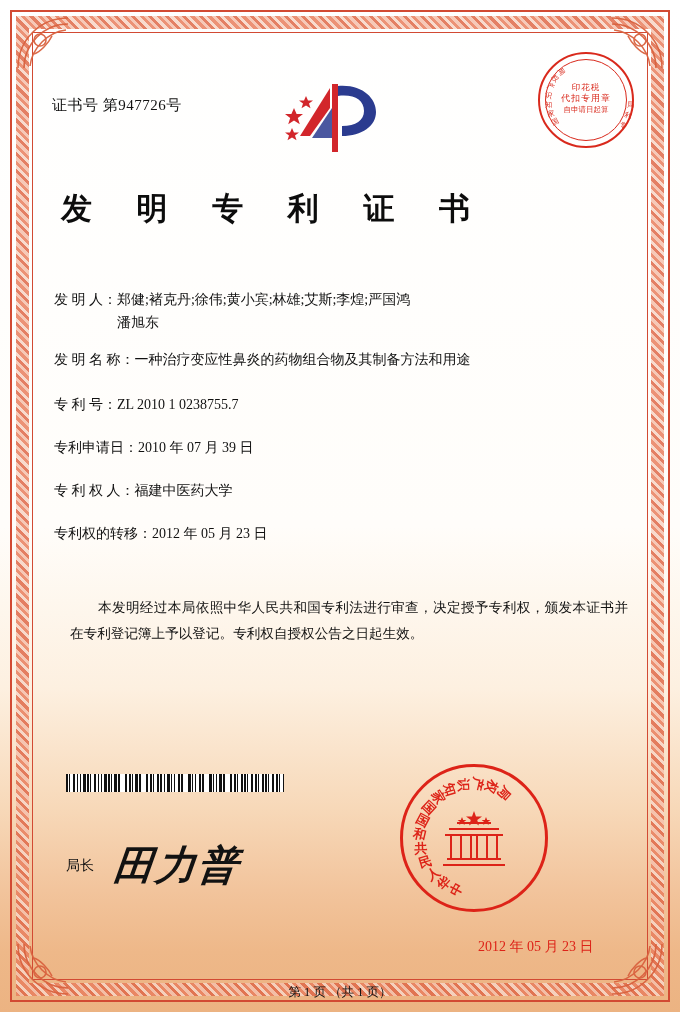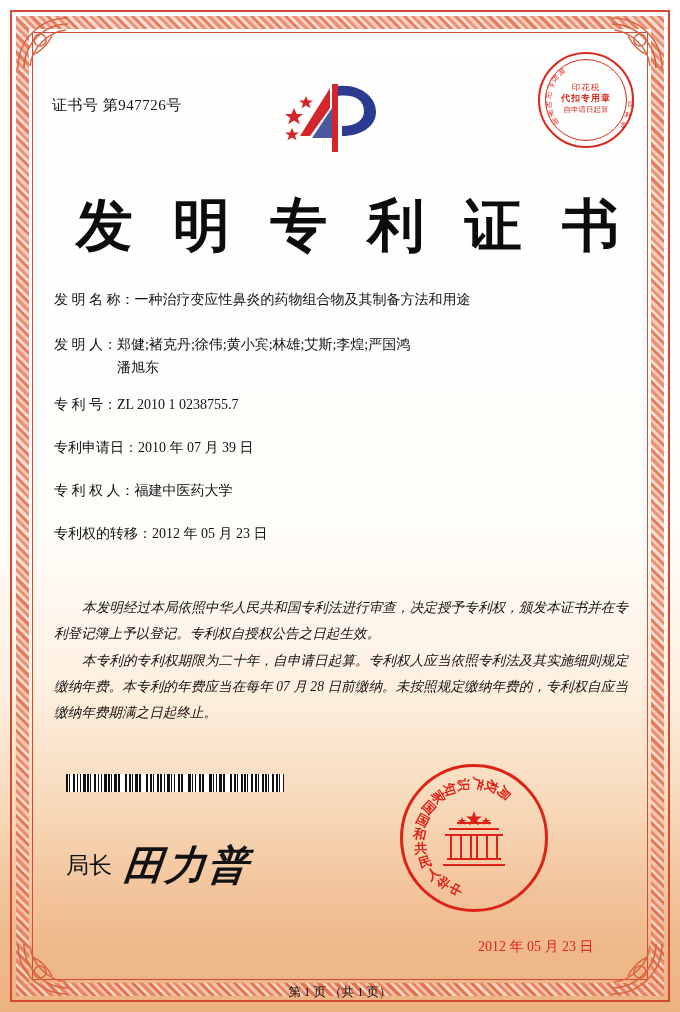--- a/index.html
+++ b/index.html
@@ -133,33 +133,33 @@
   .seal-tr .mid {
     position: absolute;
     left: 0; right: 0; top: 30px;
     text-align: center;
     color: #d9291c;
     font-size: 8px;
     line-height: 11px;
     letter-spacing: 1px;
   }
   .seal-tr .mid .l1 { font-size: 8.5px; }
-  .seal-tr .mid .l2 { font-size: 9px; font-weight: bold; }
+  .seal-tr .mid .l2 { font-size: 9px; }
   .seal-tr .mid .l3 { font-size: 7.5px; letter-spacing: 0px; }
 
   .title {
     position: absolute;
     left: 0; right: 0; top: 140px;
-    text-align: right;
-    font-size: 57px;
+    text-align: left;
+    font-size: 31px;
     font-weight: bold;
     letter-spacing: 13px;
     color: #0c0c0c;
     text-indent: 13px;
-    font-family: Liberation Serif, serif;
+    font-family: Liberation Mono, monospace;
   }
 
   .fields {
     position: absolute;
     left: 6px; top: 240px;
     width: 574px;
   }
   .field {
     display: flex;
     align-items: flex-start;
@@ -185,23 +185,22 @@
   .body-text {
     position: absolute;
     left: 6px; top: 547px;
     width: 574px;
     font-size: 13.6px;
     line-height: 26px;
     color: #111;
     text-align: justify;
   }
   .body-text p {
-    margin: 0 0 1px 0;
+    margin: 0 0 1px 16px;
     text-indent: 28px;
-    font-style: italic;
   }
 
   
   .barcode {
     position: absolute;
     left: 18px; top: 726px;
     width: 218px; height: 18px;
     background: repeating-linear-gradient(to right,
       #111 0px, #111 1.5px, #fff 1.5px, #fff 3px,
       #111 3px, #111 4px, #fff 4px, #fff 6.5px,
@@ -209,23 +208,23 @@
   }
 
   
   .sig-row {
     position: absolute;
     left: 18px; top: 790px;
     display: flex;
     align-items: center;
   }
   .sig-label {
-    font-size: 23px;
+    font-size: 14px;
     color: #111;
-    margin-right: 12px;
+    margin-right: 20px;
   }
   .sig-name {
     font-family: "Liberation Serif", serif;
     font-size: 40px;
     font-style: italic;
     font-weight: bold;
     color: #121212;
     letter-spacing: 2px;
     transform: skewX(-6deg);
   }
@@ -367,33 +366,33 @@
         <div class="l1">印花税</div>
         <div class="l2">代扣专用章</div>
         <div class="l3">自申请日起算</div>
       </div>
     </div>
 
     <div class="title">发 明 专 利 证 书</div>
 
     <div class="fields">
 
-      <div class="field f-name">
-        <span class="lbl">发 明 名 称：</span>
-        <span class="val">一种治疗变应性鼻炎的药物组合物及其制备方法和用途</span>
-      </div>
-
       <div class="field f-inventor">
         <span class="lbl">发 明 人：</span>
         <span class="val">
           <span>郑健;褚克丹;徐伟;黄小宾;林雄;艾斯;李煌;严国鸿</span>
           <span class="second-line">潘旭东</span>
         </span>
       </div>
 
+      <div class="field f-name">
+        <span class="lbl">发 明 名 称：</span>
+        <span class="val">一种治疗变应性鼻炎的药物组合物及其制备方法和用途</span>
+      </div>
+
       <div class="field">
         <span class="lbl">专 利 号：</span>
         <span class="val">ZL 2010 1 0238755.7</span>
       </div>
 
       <div class="field">
         <span class="lbl">专利申请日：</span>
         <span class="val">2010 年 07 月 39 日</span>
       </div>
 
@@ -404,21 +403,20 @@
 
       <div class="field">
         <span class="lbl">专利权的转移：</span>
         <span class="val">2012 年 05 月 23 日</span>
       </div>
 
     </div>
 
     <div class="body-text">
       <p>本发明经过本局依照中华人民共和国专利法进行审查，决定授予专利权，颁发本证书并在专利登记簿上予以登记。专利权自授权公告之日起生效。</p>
-      <p>本专利的专利权期限为二十年，自申请日起算。专利权人应当依照专利法及其实施细则规定缴纳年费。本专利的年费应当在每年 07 月 28 日前缴纳。未按照规定缴纳年费的，专利权自应当缴纳年费期满之日起终止。</p>
     </div>
 
     <div class="barcode"></div>
 
     <div class="sig-row">
       <span class="sig-label">局长</span>
       <span class="sig-name">田力普</span>
     </div>
 
     <div class="seal-main">

